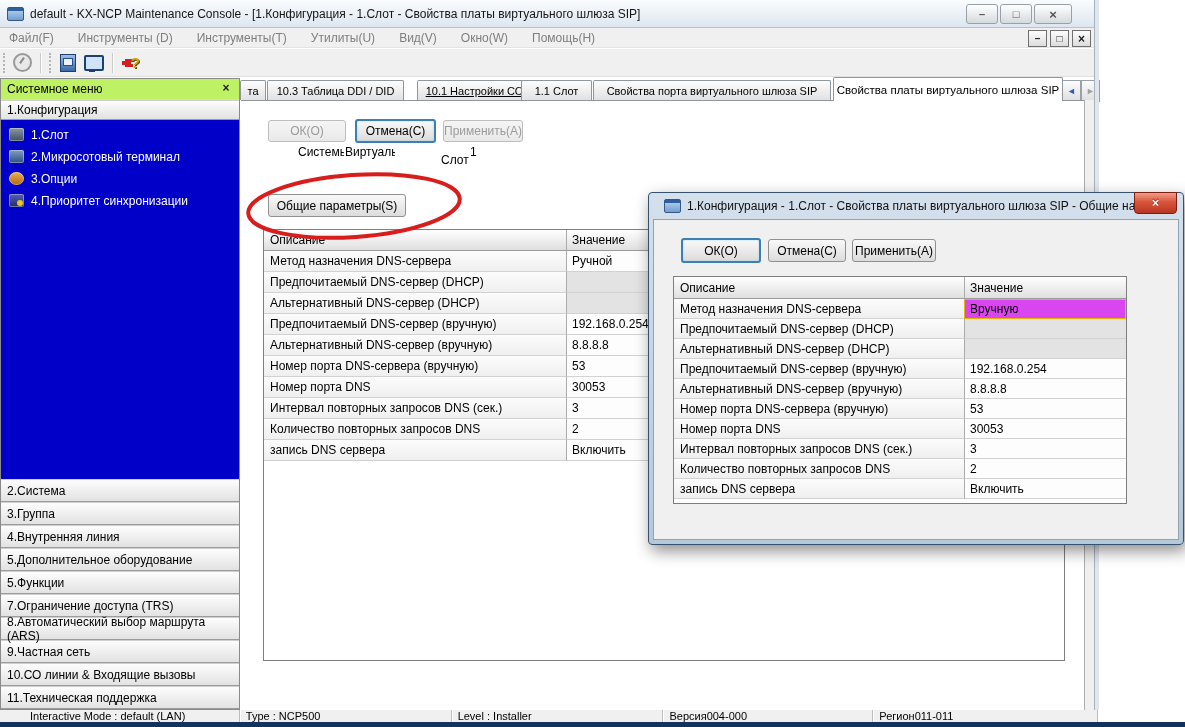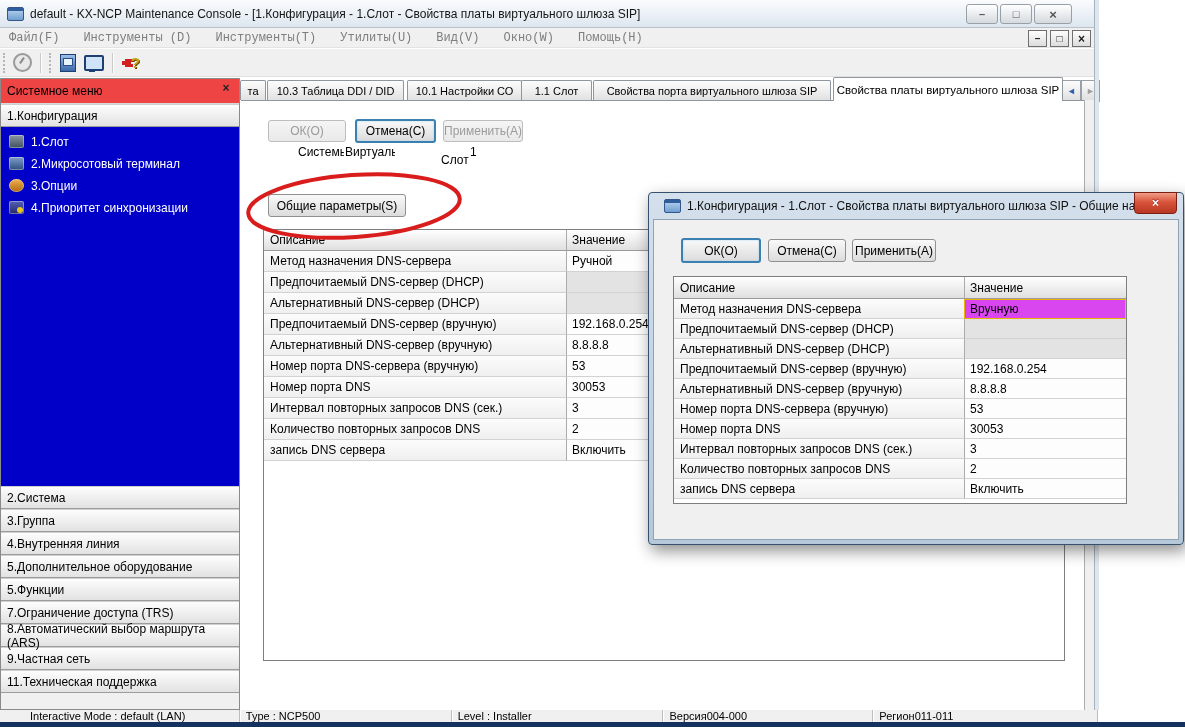--- a/index.html
+++ b/index.html
@@ -17,21 +17,21 @@
   .winbtns{position:absolute;top:4px;right:26px;display:flex;gap:2px;}
   .wbtn{width:30px;height:18px;border:1px solid #98a0a8;border-radius:3px;
     background:linear-gradient(#ffffff,#d5dade);display:flex;align-items:center;justify-content:center;
     color:#555;font-size:11px;font-weight:bold;}
   .wbtn.min::after{content:"–";}
   .wbtn.max::after{content:"□";}
   .wbtn.close{width:36px;}
   .wbtn.close::after{content:"×";font-size:13px;}
 
   .menubar{position:absolute;left:0;top:28px;width:1098px;height:20px;background:#f0f0f0;
-    border-bottom:1px solid #e3e3e3;display:flex;align-items:center;gap:24px;padding-left:9px;box-sizing:border-box;font-family:Liberation Mono, monospace;}
+    border-bottom:1px solid #e3e3e3;display:flex;align-items:center;gap:24px;padding-left:9px;box-sizing:border-box;}
   .menu-item{font-size:12px;color:#7e7e7e;white-space:nowrap;}
   .mdibtns{position:absolute;top:30px;right:7px;display:flex;gap:3px;}
   .mdib{width:17px;height:15px;border:1px solid #6f6f6f;background:linear-gradient(#fdfdfd,#dcdcdc);
     display:flex;align-items:center;justify-content:center;font-size:10px;color:#222;font-weight:bold;}
   .mdib.min::after{content:"–";}
   .mdib.rest::after{content:"□";}
   .mdib.close::after{content:"×";font-size:12px;}
 
   .toolbar{position:absolute;left:0;top:49px;width:1098px;height:27px;background:#f0f0f0;
     border-bottom:1px solid #e0e0e0;display:flex;align-items:center;}
@@ -57,21 +57,21 @@
   .tab.active{top:0;height:24px;background:#ffffff;z-index:3;font-size:11.5px;}
   .tab-scroll{position:absolute;top:3px;width:17px;height:20px;border:1px solid #9aa0a8;
     background:linear-gradient(#fcfcfc,#dfdfdf);display:flex;align-items:center;justify-content:center;font-size:9px;}
   #tsl{left:822px;color:#2d5fb0;} #tsl::after{content:"◄";}
   #tsr{left:841px;color:#a0a0a0;} #tsr::after{content:"►";}
 
   
   #sidebar{position:absolute;left:0;top:78px;width:240px;height:632px;background:#f0f0f0;
     border:1px solid #8a8a8a;box-sizing:border-box;display:flex;flex-direction:column;}
   .side-header{height:24px;display:flex;align-items:center;padding-left:6px;font-size:12px;color:#000;
-    background:#ef4444;border-bottom:1px solid #d8d8d8;position:relative;}
+    background:#bef264;border-bottom:1px solid #d8d8d8;position:relative;}
   .side-close{position:absolute;right:6px;top:2px;width:14px;height:14px;display:flex;align-items:center;justify-content:center;
     font-size:12px;font-weight:bold;color:#222;}
   .side-close::after{content:"×";}
   .side-section{height:23px;box-sizing:border-box;background:linear-gradient(#fdfdfd,#e2e2e2);
     border-top:1px solid #cfcfcf;border-bottom:1px solid #9c9c9c;
     display:flex;align-items:center;padding-left:6px;font-size:12px;color:#000;}
   #side-blue{flex:0 0 359px;background:#0000C8;padding-top:8px;box-sizing:border-box;}
   .tree-item{height:22px;display:flex;align-items:flex-start;padding-left:8px;gap:7px;color:#ffffff;font-size:12px;}
   .tree-ico{width:15px;height:13px;border-radius:2px;flex:0 0 15px;box-shadow:inset 0 0 0 1px rgba(255,255,255,.35);}
   .ico-slot{background:linear-gradient(#8a98a6,#41505e);}
@@ -175,21 +175,21 @@
       <div class="tbi">
           <div class="tb-help"></div>
         </div>
     </div>
 
     <div id="tabstrip">
       <div class="tab-scroll" id="tsl"></div>
       <div class="tab-scroll" id="tsr"></div>
     <div class="tab" style="left: 0px; width: 26px;">та</div>
         <div class="tab" style="left: 27px; width: 137px;">10.3 Таблица DDI / DID</div>
-        <div class="tab" style="left: 167px; width: 115px;">10.1 Настройки СО</div>
+        <div class="tab" style="left: 177px; width: 115px; text-decoration: underline;">10.1 Настройки СО</div>
         <div class="tab" style="left: 281px; width: 71px;">1.1 Слот</div>
         <div class="tab active" style="left: 593px; width: 230px;">Свойства платы виртуального шлюза SIP</div>
         <div class="tab" style="left: 353px; width: 238px;">Свойства порта виртуального шлюза SIP</div>
       </div>
 
     <div id="sidebar">
       <div class="side-header">
         <span>Системное меню</span>
         <span class="side-close"></span>
       </div>
@@ -214,20 +214,21 @@
         </div>
       <div id="side-sections">
           <div class="side-section">2.Система</div>
           <div class="side-section">3.Группа</div>
           <div class="side-section">4.Внутренняя линия</div>
           <div class="side-section">5.Дополнительное оборудование</div>
           <div class="side-section">5.Функции</div>
           <div class="side-section">7.Ограничение доступа (TRS)</div>
           <div class="side-section">8.Автоматический выбор маршрута (ARS)</div>
           <div class="side-section">9.Частная сеть</div>
+          <div class="side-section">10.СО линии &amp; Входящие вызовы</div>
           <div class="side-section">11.Техническая поддержка</div>
         </div>
     </div>
 
     <div id="content">
       <div class="btn disabled" style="left:27px;top:19px;width:78px;height:22px;">ОК(O)</div>
       <div class="btn focused" style="left:114px;top:18px;width:81px;height:24px;">Отмена(C)</div>
       <div class="btn disabled" style="left:202px;top:19px;width:80px;height:22px;">Применить(A)</div>
 
       <div class="fld-label" style="left:57px;top:44px;width:46px;">Системы</div>

